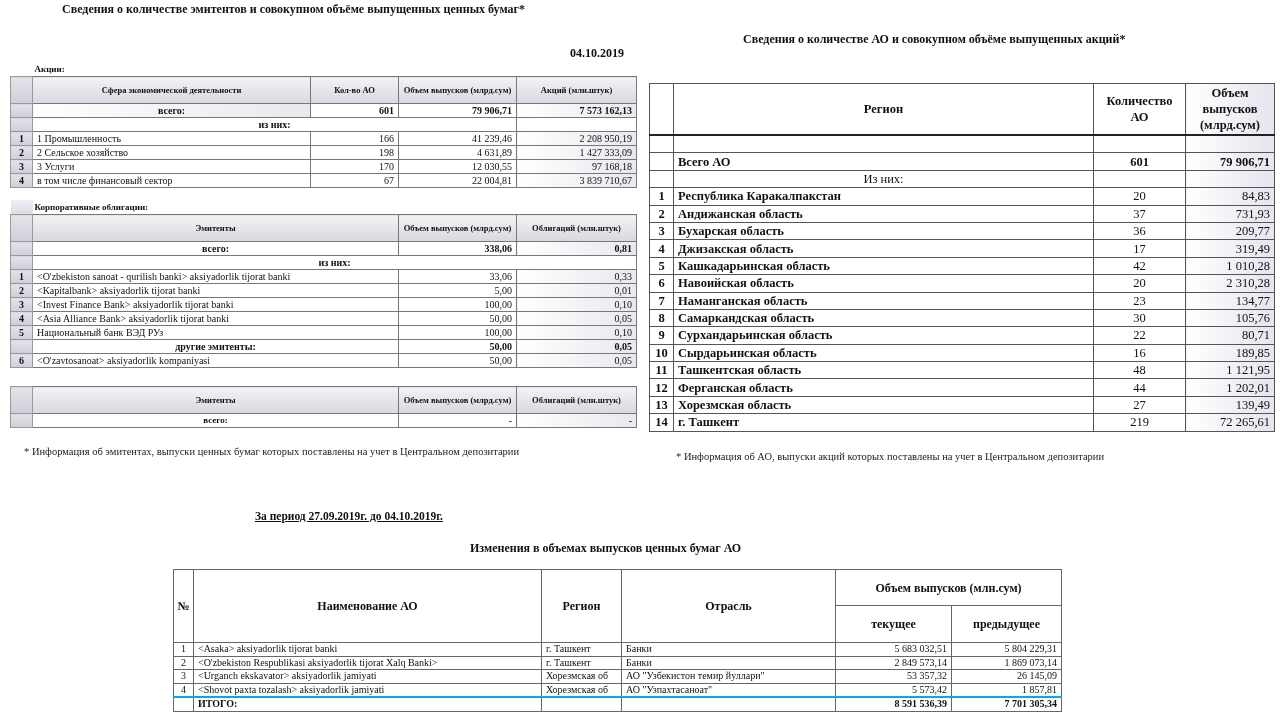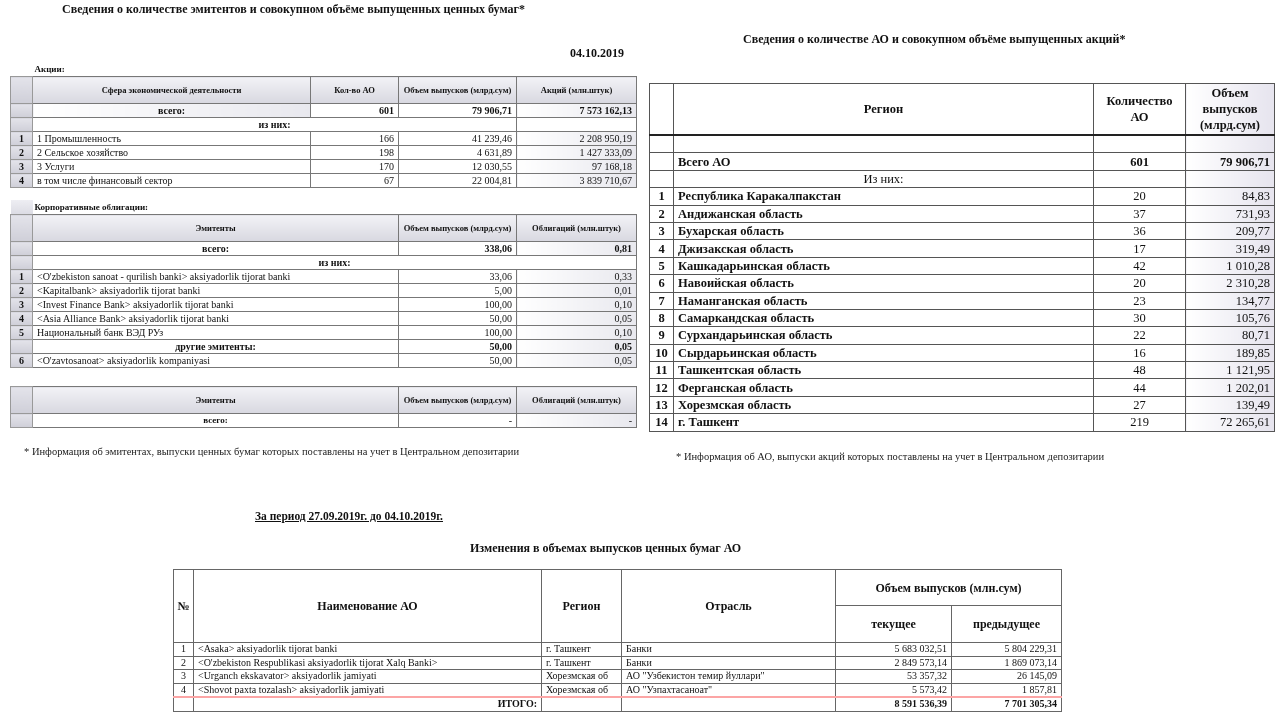--- a/index.html
+++ b/index.html
@@ -34,21 +34,21 @@
   .rt thead td { border-bottom:2px solid #222; }
 
   
   .ct { font-size:10px; }
   .ct td { border:1px solid #666; height:12.5px; line-height:12px; padding:0 4px; white-space:nowrap; overflow:hidden; }
   .ct td.hd { font-weight:bold; text-align:center; font-size:12px; }
   .ct td.hs { font-weight:bold; text-align:center; font-size:12px; }
   .ct td.num { text-align:right; }
   .ct td.c { text-align:center; }
   .ct td.b { font-weight:bold; }
-  .ct tr.total td { border-top:2px solid #fca5a5;text-align:right; }
+  .ct tr.total td { border-top:2px solid #0ea5e9; }
 </style>
 </head>
 <body>
 
 <div class="abs title" style="left:62px;top:2px;">Сведения о количестве эмитентов и совокупном объёме выпущенных ценных бумаг*</div>
 <div class="abs title" style="left:570px;top:46px;">04.10.2019</div>
 
 <table class="abs lt" style="left:10px;top:62px;width:626px;">
   <colgroup>
       <col style="width:22px">

